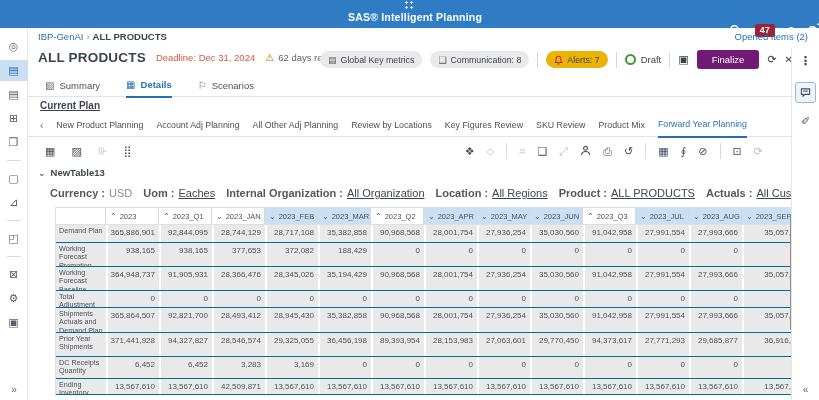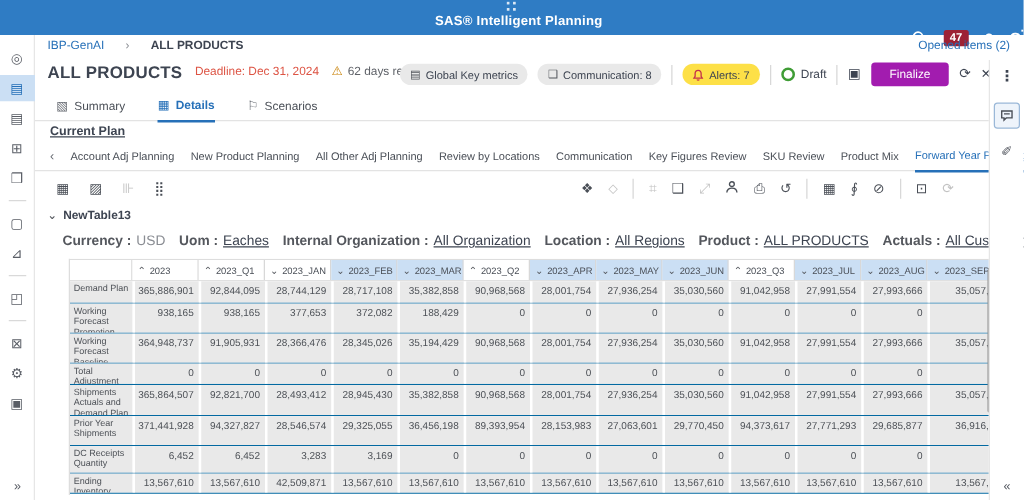--- a/index.html
+++ b/index.html
@@ -26,40 +26,40 @@
   .ls-item.active{background:#cbdff4;color:#2670b8;}
   .ls-div{width:14px;height:1px;background:#d9d9d9;margin:4px 0 7px 0;}
   .ls-expand{position:absolute;bottom:5px;left:0;width:28px;text-align:center;font-size:10px;color:#5a5e66;cursor:pointer;}
   
   .rrail{position:absolute;top:48px;right:0;width:27px;height:352px;border-left:1px solid #e6e6e6;background:#fff;display:flex;flex-direction:column;align-items:center;}
   .rr-kebab{font-size:12px;color:#3d4451;margin:6px 0 14px 0;cursor:pointer;font-weight:bold;}
   .rr-chat{width:19px;height:19px;border:1px solid #9ab8d8;background:#eef4fb;border-radius:3px;display:flex;align-items:center;justify-content:center;cursor:pointer;}
   .rr-pen{font-size:11px;color:#5a5e66;margin-top:12px;cursor:pointer;}
   .rr-collapse{position:absolute;bottom:5px;width:27px;text-align:center;font-size:10px;color:#5a5e66;cursor:pointer;}
   
-  .breadcrumb{position:absolute;top:31px;left:38px;font-size:9.5px;display:flex;gap:17px;align-items:center;}
+  .breadcrumb{position:absolute;top:31px;left:38px;font-size:9.5px;display:flex;gap:3px;align-items:center;}
   .bc-parent{color:#2670b8;cursor:pointer;}
   .bc-sep{color:#8a8d93;}
   .bc-current{font-weight:bold;color:#3d4451;}
   .opened-items{position:absolute;top:31px;right:11px;font-size:9.5px;color:#2670b8;cursor:pointer;}
   
   .hdr{position:absolute;top:50px;left:38px;display:flex;align-items:center;gap:10px;}
   .hdr-title{font-size:13.5px;font-weight:bold;color:#3d4451;letter-spacing:.2px;}
   .hdr-deadline{font-size:9.5px;color:#dd5444;}
   .hdr-warn{font-size:9.5px;color:#5f6268;display:flex;align-items:center;gap:4px;}
   .warn-ico{color:#c77f00;font-size:10px;}
   .hdr-actions{position:absolute;top:50px;right:7px;display:flex;align-items:center;gap:8px;}
   .pill{display:flex;align-items:center;gap:4px;background:#e9e9e9;border-radius:9px;height:17px;padding:0 8px;font-size:8.8px;color:#3d4451;cursor:pointer;white-space:nowrap;}
   .pill .p-ico{font-size:9px;color:#55585e;}
-  .pill.alert{background:#fde047;}
+  .pill.alert{background:#eab308;}
   .vsep{width:1px;height:16px;background:#d8d8d8;}
   .draft{display:flex;align-items:center;gap:5px;font-size:9.5px;color:#3d4451;cursor:pointer;}
   .draft-dot{width:7px;height:7px;border:2.5px solid #3f9c35;border-radius:50%;box-sizing:content-box;}
   .ico-btn{font-size:11px;color:#3d4451;cursor:pointer;line-height:1;}
-  .btn-finalize{background:#a21caf;color:#fff;font-size:9.5px;border:none;border-radius:3px;padding:4px 15px;cursor:pointer;}
+  .btn-finalize{background:#701a75;color:#fff;font-size:9.5px;border:none;border-radius:3px;padding:4px 15px;cursor:pointer;}
   
   .tabs{position:absolute;top:74px;left:28px;width:765px;height:23px;border-bottom:1px solid #e3e3e3;display:flex;align-items:center;gap:26px;padding-left:17px;box-sizing:border-box;}
   .tab{display:flex;align-items:center;gap:5px;font-size:9.5px;color:#4a4f57;height:23px;cursor:pointer;}
   .tab .t-ico{font-size:10px;color:#6a6e75;}
   .tab.active{color:#2670b8;border-bottom:2px solid #2670b8;font-weight:bold;}
   .tab.active .t-ico{color:#2670b8;}
   .section-title{position:absolute;top:100px;left:40px;font-size:10px;font-weight:bold;color:#3d4451;text-decoration:underline;}
   
   .subtabs{position:absolute;top:114px;left:28px;width:765px;height:23px;border-bottom:1px solid #e3e3e3;display:flex;align-items:center;gap:13px;padding:0 8px 0 12px;box-sizing:border-box;font-size:8.8px;color:#4a4f57;}
   .st-arrow{font-size:10px;color:#6a6e75;cursor:pointer;}
@@ -218,25 +218,24 @@
   <div class="tab">
     <span class="t-ico">⚐</span>
     <span>Scenarios</span>
   </div>
 </div>
 
 <div class="section-title">Current Plan</div>
 
 <div class="subtabs">
   <span class="st-arrow">‹</span>
+  <span class="subtab">New Product Planning</span>
   <span class="subtab">Account Adj Planning</span>
-  <span class="subtab">New Product Planning</span>
   <span class="subtab">All Other Adj Planning</span>
   <span class="subtab">Review by Locations</span>
-  <span class="subtab">Communication</span>
   <span class="subtab">Key Figures Review</span>
   <span class="subtab">SKU Review</span>
   <span class="subtab">Product Mix</span>
   <span class="subtab active">Forward Year Planning</span>
 
 </div>
 
 <div class="toolbar">
   <div class="tb-left">
     <span class="t-icon">▦</span>

